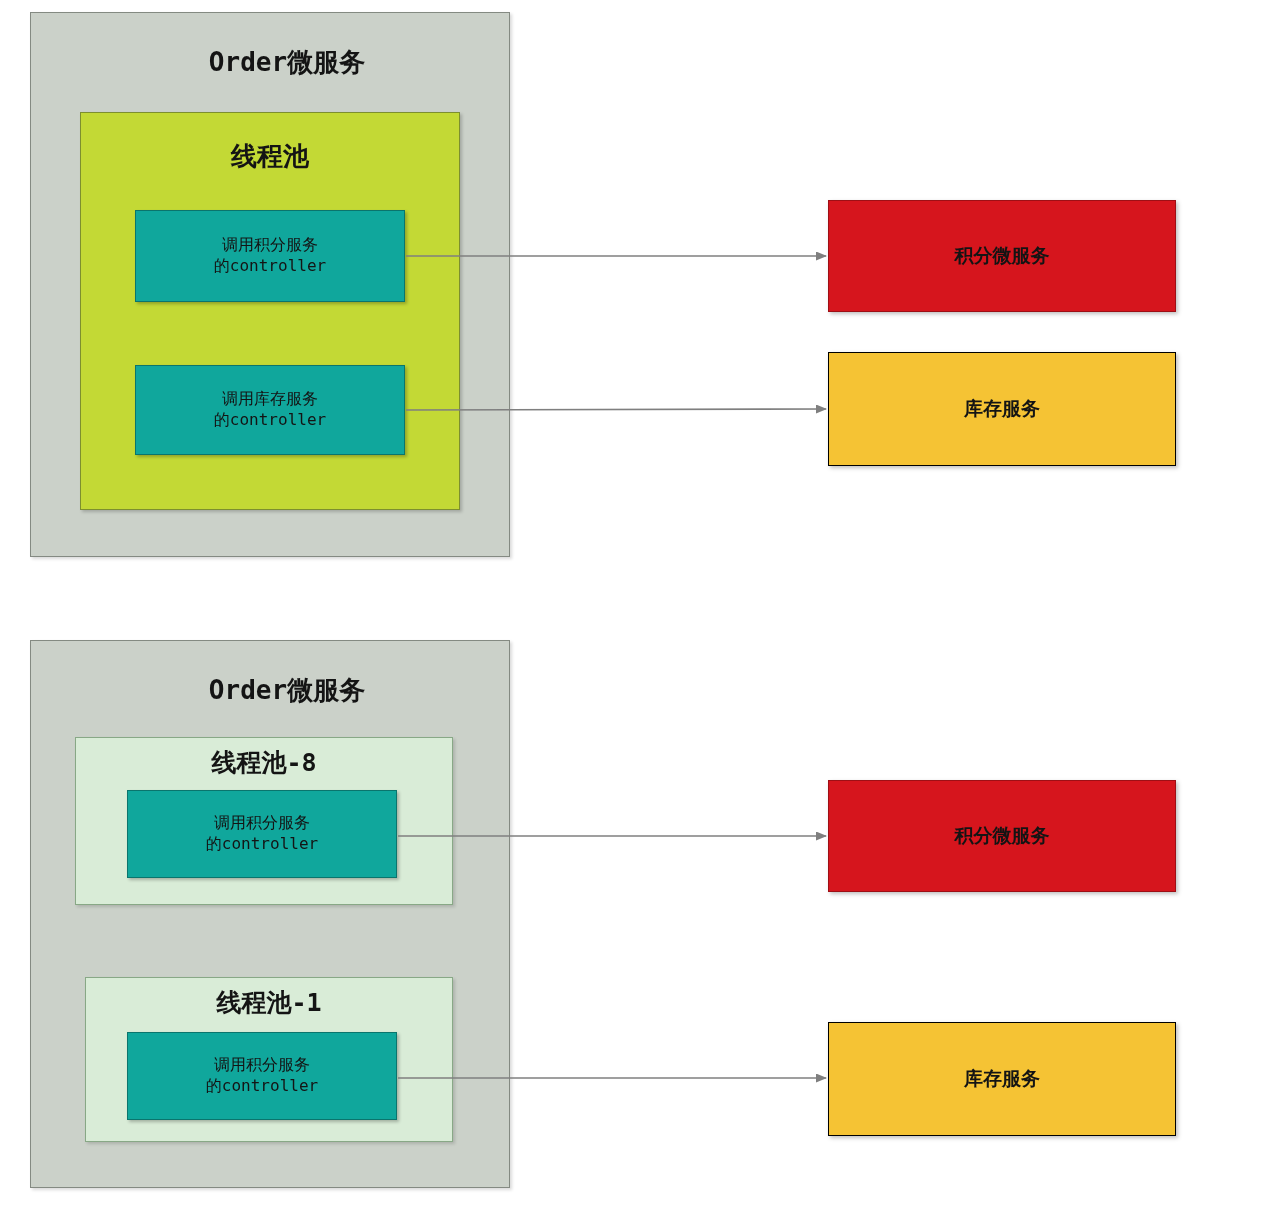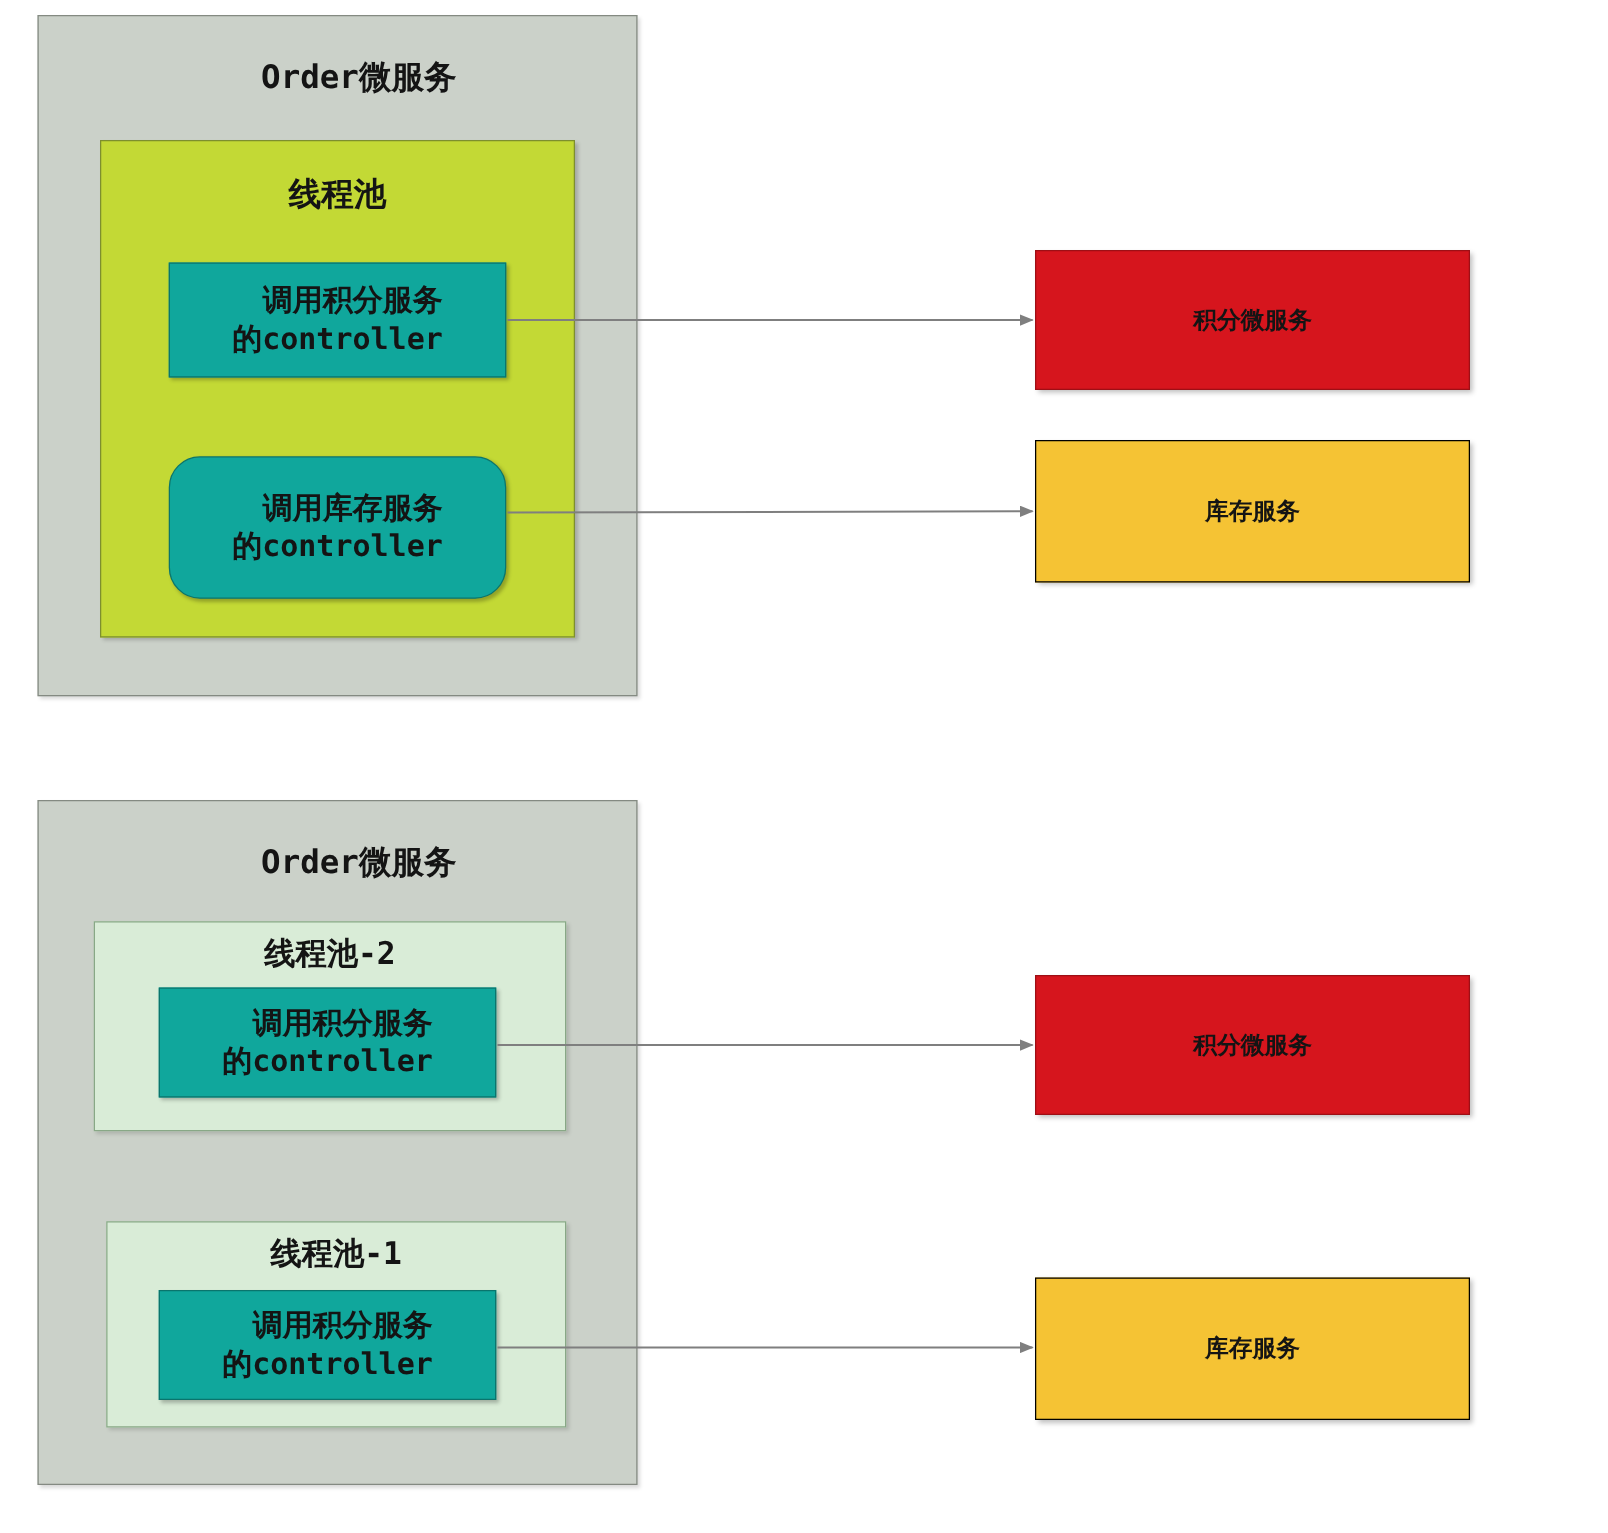--- a/index.html
+++ b/index.html
@@ -48,23 +48,23 @@
   .light-pool .box-title { margin-top: 10px; font-size: 25px; }
   .controller {
     background: #10a79c;
     border: 1px solid #0a756d;
     box-shadow: 2px 2px 3px rgba(0,0,0,0.25);
     display: flex;
     align-items: center;
     justify-content: center;
   }
   .controller-label {
-    text-align: right;
-    font-weight: bold;
-    font-size: 24px;
+    text-align: center;
+    font-weight: normal;
+    font-size: 16px;
     line-height: 1.3;
     white-space: pre-line;
   }
   .service {
     display: flex;
     align-items: center;
     justify-content: center;
     box-shadow: 2px 2px 4px rgba(0,0,0,0.25);
   }
   .service-points {
@@ -78,21 +78,21 @@
   .service-label {
     font-weight: bold;
     font-size: 19px;
     white-space: nowrap;
   }
 
   
   .s1-order   { left: 30px;  top: 12px;  width: 480px; height: 545px; }
   .s1-pool    { left: 80px;  top: 112px; width: 380px; height: 398px; }
   .s1-ctrl1   { left: 135px; top: 210px; width: 270px; height: 92px;  }
-  .s1-ctrl2   { left: 135px; top: 365px; width: 270px; height: 114px; border-radius: 25px;  }
+  .s1-ctrl2   { left: 135px; top: 365px; width: 270px; height: 90px;  }
   .s1-points  { left: 828px; top: 200px; width: 348px; height: 112px; }
   .s1-invent  { left: 828px; top: 352px; width: 348px; height: 114px; }
 
   
   .s2-order   { left: 30px;  top: 640px;  width: 480px; height: 548px; }
   .s2-pool0   { left: 75px;  top: 737px;  width: 378px; height: 168px; }
   .s2-ctrl0   { left: 127px; top: 790px;  width: 270px; height: 88px;  }
   .s2-pool1   { left: 85px;  top: 977px;  width: 368px; height: 165px; }
   .s2-ctrl1   { left: 127px; top: 1032px; width: 270px; height: 88px;  }
   .s2-points  { left: 828px; top: 780px;  width: 348px; height: 112px; }
@@ -136,21 +136,21 @@
 
   <div class="box service service-inventory s1-invent">
     <div class="service-label">库存服务</div>
   </div>
 
   <div class="box order-box s2-order">
     <div class="box-title">Order微服务</div>
   </div>
 
   <div class="box light-pool s2-pool0">
-    <div class="box-title">线程池-2</div>
+    <div class="box-title">线程池-8</div>
   </div>
 
   <div class="box controller s2-ctrl0">
     <div class="controller-label">调用积分服务
 的controller</div>
   </div>
 
   <div class="box light-pool s2-pool1">
     <div class="box-title">线程池-1</div>
   </div>

